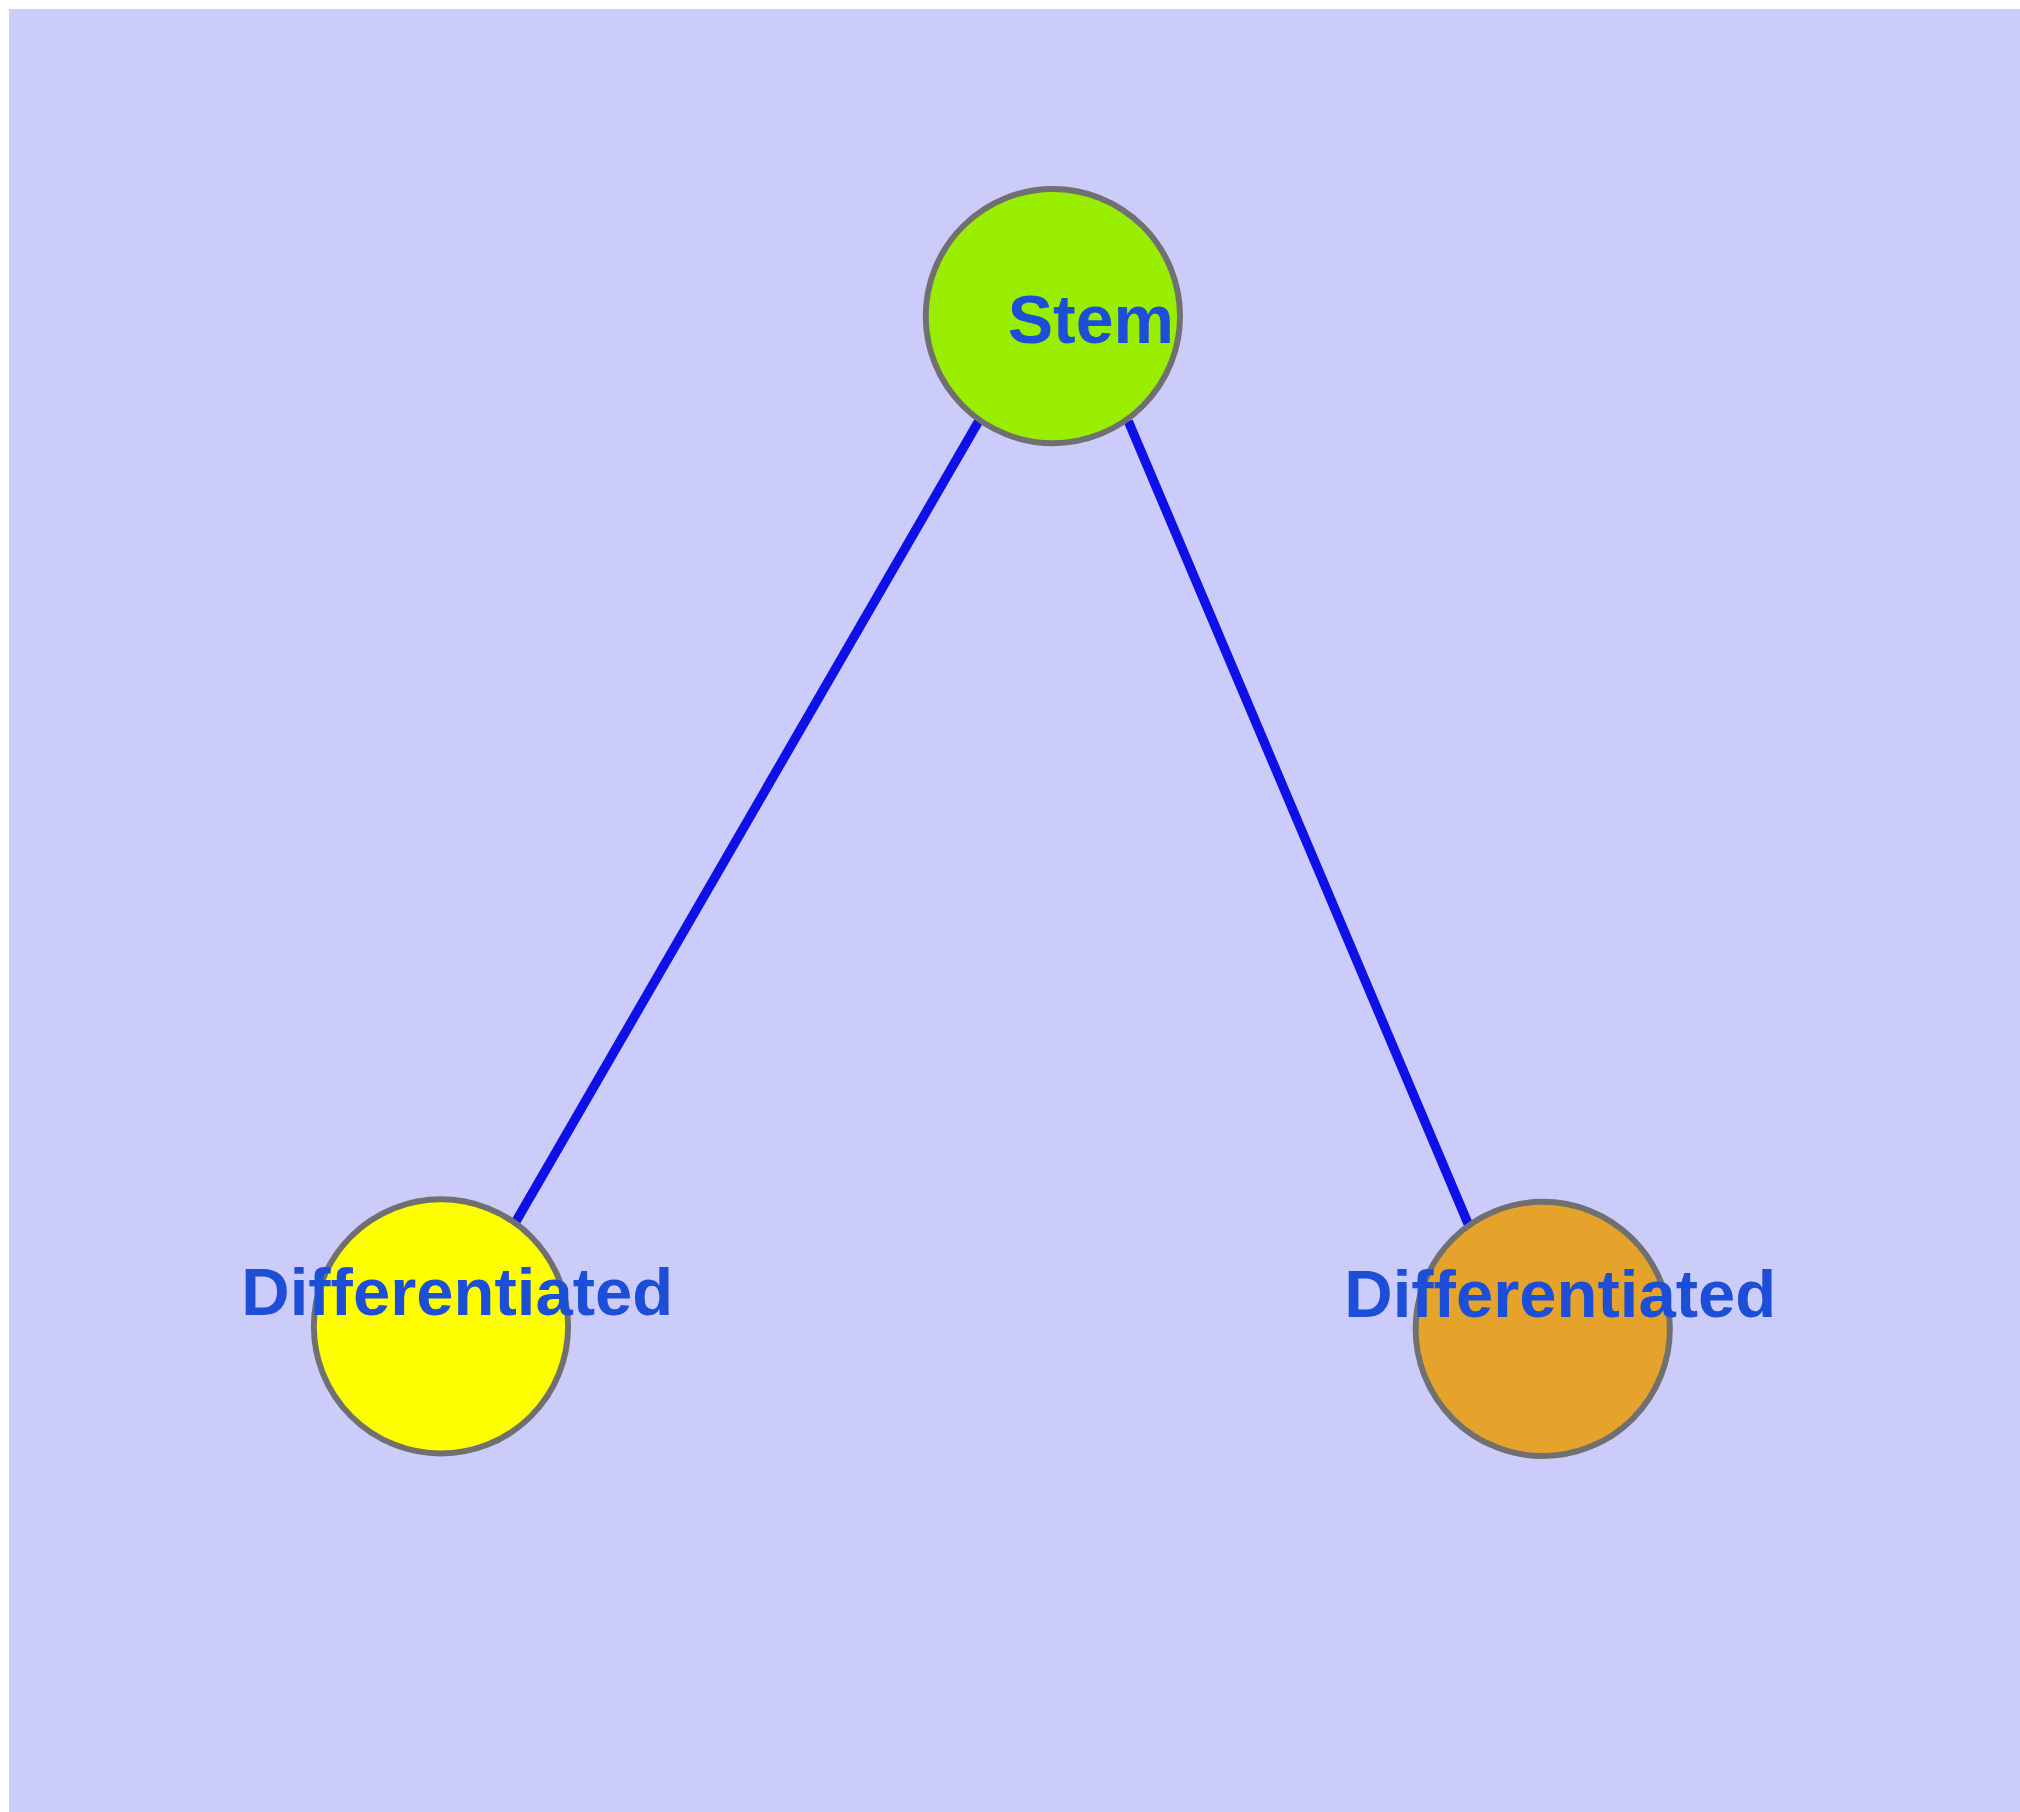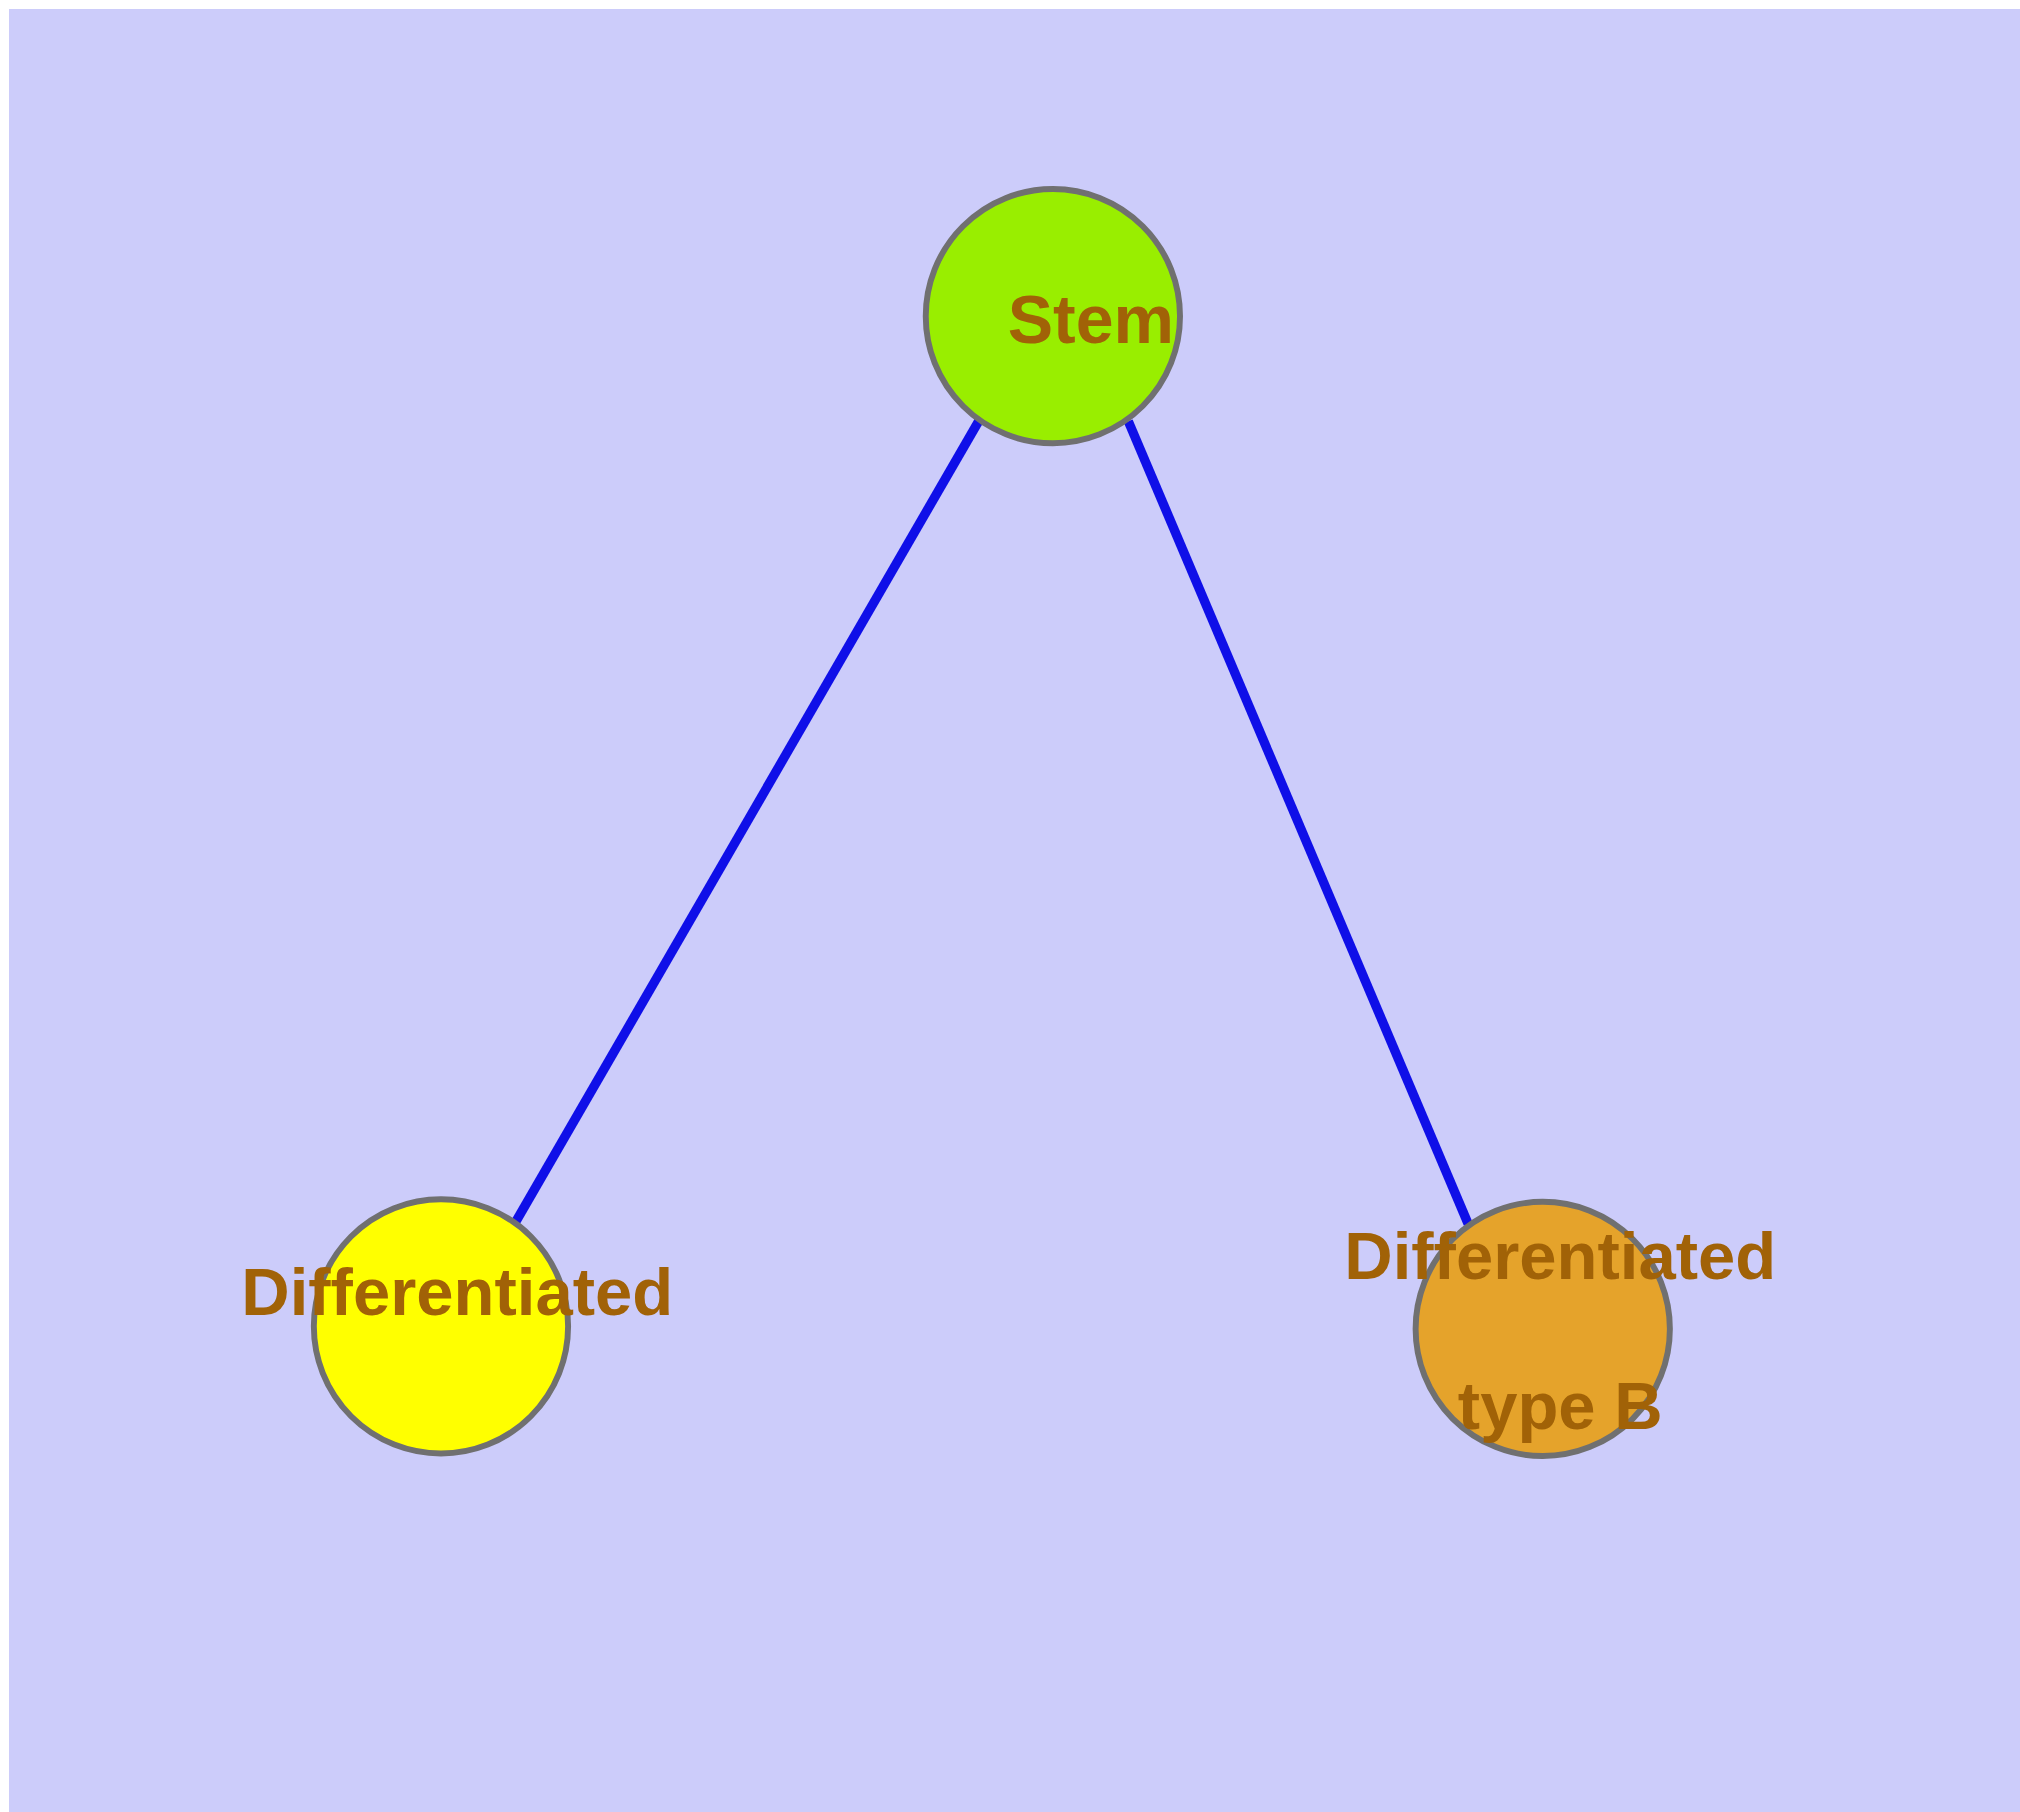--- a/index.html
+++ b/index.html
@@ -26,24 +26,24 @@
   }
   #graph-svg {
     position: absolute;
     left: 0;
     top: 0;
     width: 2021px;
     height: 1812px;
   }
   .node-label {
     position: absolute;
-    color: #a16207;
+    color: #1d4ed8;
     font-weight: bold;
     font-family: "Liberation Sans", "DejaVu Sans", sans-serif;
-    text-align: center;
+    text-align: left;
     white-space: pre;
     line-height: 1.12;
     pointer-events: none;
     transform: translate(-50%, -50%);
   }
   .label-stem {
     font-size: 68px;
     left: 1053px;
     top: 319px;
   }
@@ -80,17 +80,16 @@
   <div class="node-label label-stem">
     <span>Stem</span>
   </div>
 
   <div class="node-label label-diffa">
     <span>Differentiated</span><br>
   </div>
 
   <div class="node-label label-diffb">
     <span>Differentiated</span><br>
-    <span>type B</span>
   </div>
 
 </div>
 
 
 </body></html>

